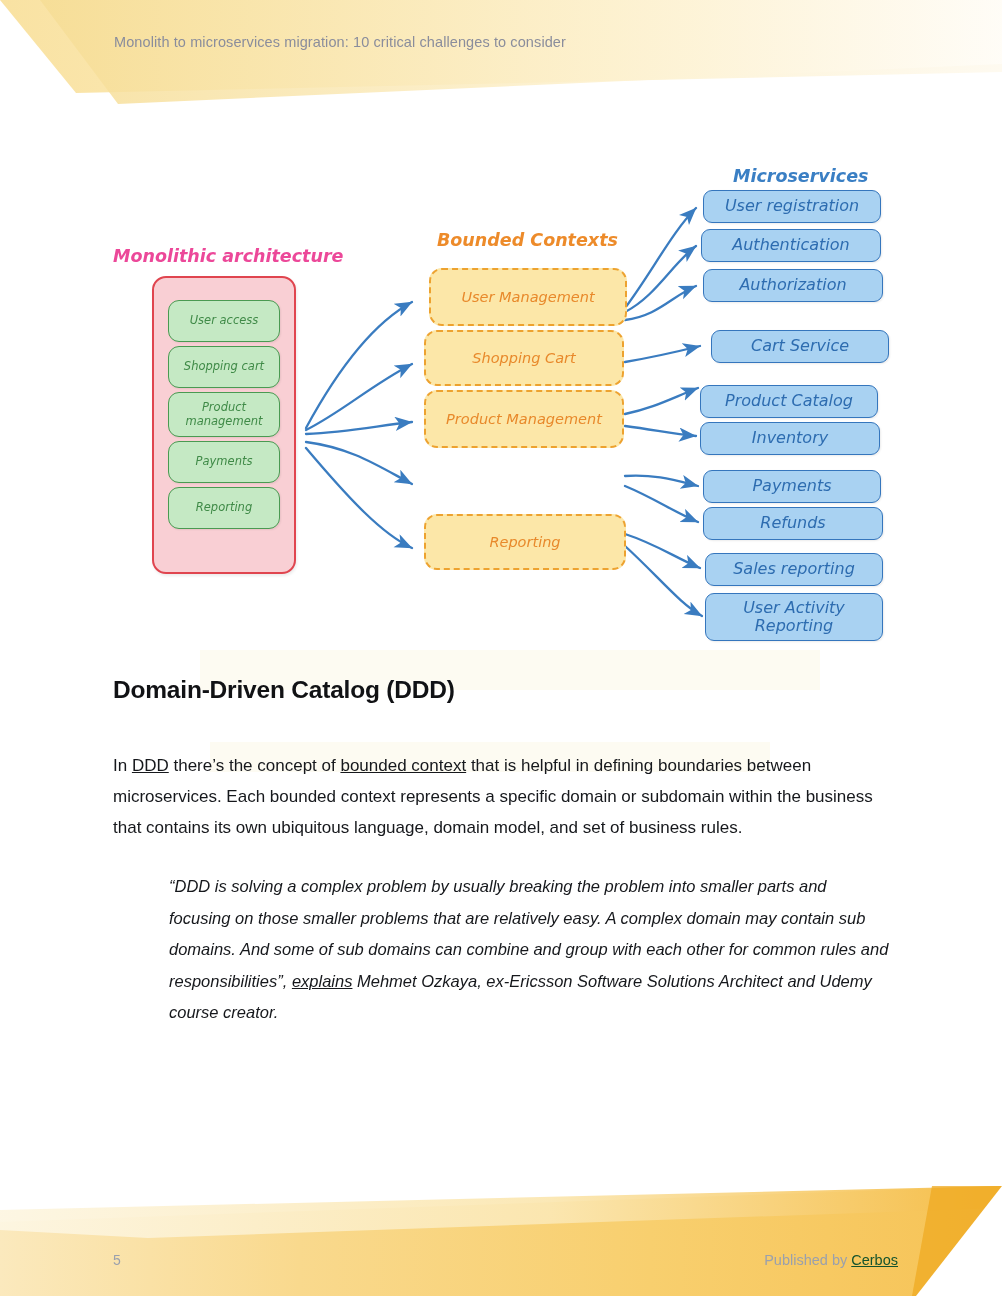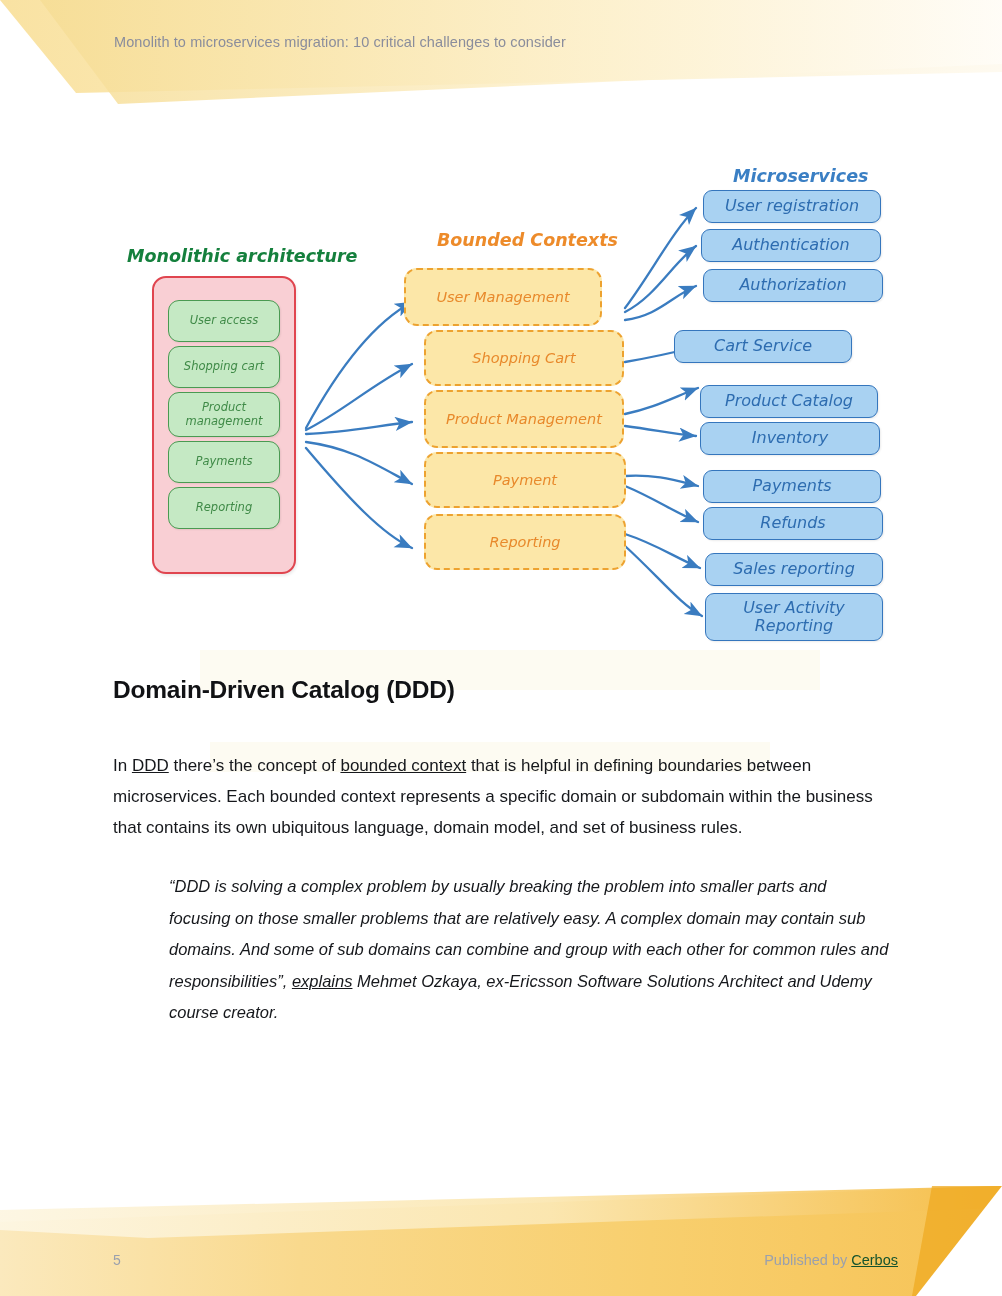--- a/index.html
+++ b/index.html
@@ -37,21 +37,21 @@
   
   .tint{position:absolute;background:#fdfbf2;z-index:0;}
 
   
   .diagram{position:absolute;left:0;top:130px;width:1002px;height:530px;z-index:2;}
   .dg-svg{position:absolute;left:0;top:0;width:1002px;height:530px;}
 
   
   .col-title{position:absolute;font-size:17.5px;font-style:italic;white-space:nowrap;
              font-family:"DejaVu Sans",sans-serif;font-weight:600;}
-  .t-mono{left:127px;top:116px;color:#15803d;}
+  .t-mono{left:113px;top:116px;color:#ec4899;}
   .t-bc{left:437px;top:100px;color:#ed8b2a;}
   .t-ms{left:733px;top:36px;color:#3a7fc4;}
 
   
   .mono-box{
     position:absolute;left:152px;top:146px;width:140px;height:294px;
     background:#f9cfd4;border:2.2px solid #e0454f;border-radius:14px;
     box-shadow:1px 2px 3px rgba(0,0,0,.08);
   }
   .mono-item{
@@ -167,30 +167,29 @@
     <div class="col-title t-ms">Microservices</div>
 
     <div class="mono-box">
       <div class="mono-item" style="top:22px;height:40px;">User access</div>
       <div class="mono-item" style="top:68px;height:40px;">Shopping cart</div>
       <div class="mono-item" style="top:114px;height:43px;">Product management</div>
       <div class="mono-item" style="top:163px;height:40px;">Payments</div>
       <div class="mono-item" style="top:209px;height:40px;">Reporting</div>
     </div>
 
-    <div class="bc-box" style="left:404px;top:138px;width:194px;height:54px;">User Management</div>
+    <div class="bc-box" style="left:429px;top:138px;width:194px;height:54px;">User Management</div>
     <div class="bc-box" style="left:424px;top:200px;width:196px;height:52px;">Shopping Cart</div>
     <div class="bc-box" style="left:424px;top:260px;width:196px;height:54px;">Product Management</div>
-    <div class="bc-box" style="left:424px;top:322px;width:198px;height:52px;">Payment</div>
     <div class="bc-box" style="left:424px;top:384px;width:198px;height:52px;">Reporting</div>
 
     <div class="ms-box" style="left:703px;top:60px;width:176px;height:31px;">User registration</div>
     <div class="ms-box" style="left:701px;top:99px;width:178px;height:31px;">Authentication</div>
     <div class="ms-box" style="left:703px;top:139px;width:178px;height:31px;">Authorization</div>
-    <div class="ms-box" style="left:674px;top:200px;width:176px;height:31px;">Cart Service</div>
+    <div class="ms-box" style="left:711px;top:200px;width:176px;height:31px;">Cart Service</div>
     <div class="ms-box" style="left:700px;top:292px;width:178px;height:31px;">Inventory</div>
     <div class="ms-box" style="left:700px;top:255px;width:176px;height:31px;">Product Catalog</div>
     <div class="ms-box" style="left:703px;top:340px;width:176px;height:31px;">Payments</div>
     <div class="ms-box" style="left:703px;top:377px;width:178px;height:31px;">Refunds</div>
     <div class="ms-box" style="left:705px;top:423px;width:176px;height:31px;">Sales reporting</div>
     <div class="ms-box" style="left:705px;top:463px;width:176px;height:46px;">User Activity Reporting</div>
   </div>
 
   <div class="content">
     <h2 class="sec-title">Domain-Driven Catalog (DDD)</h2>

